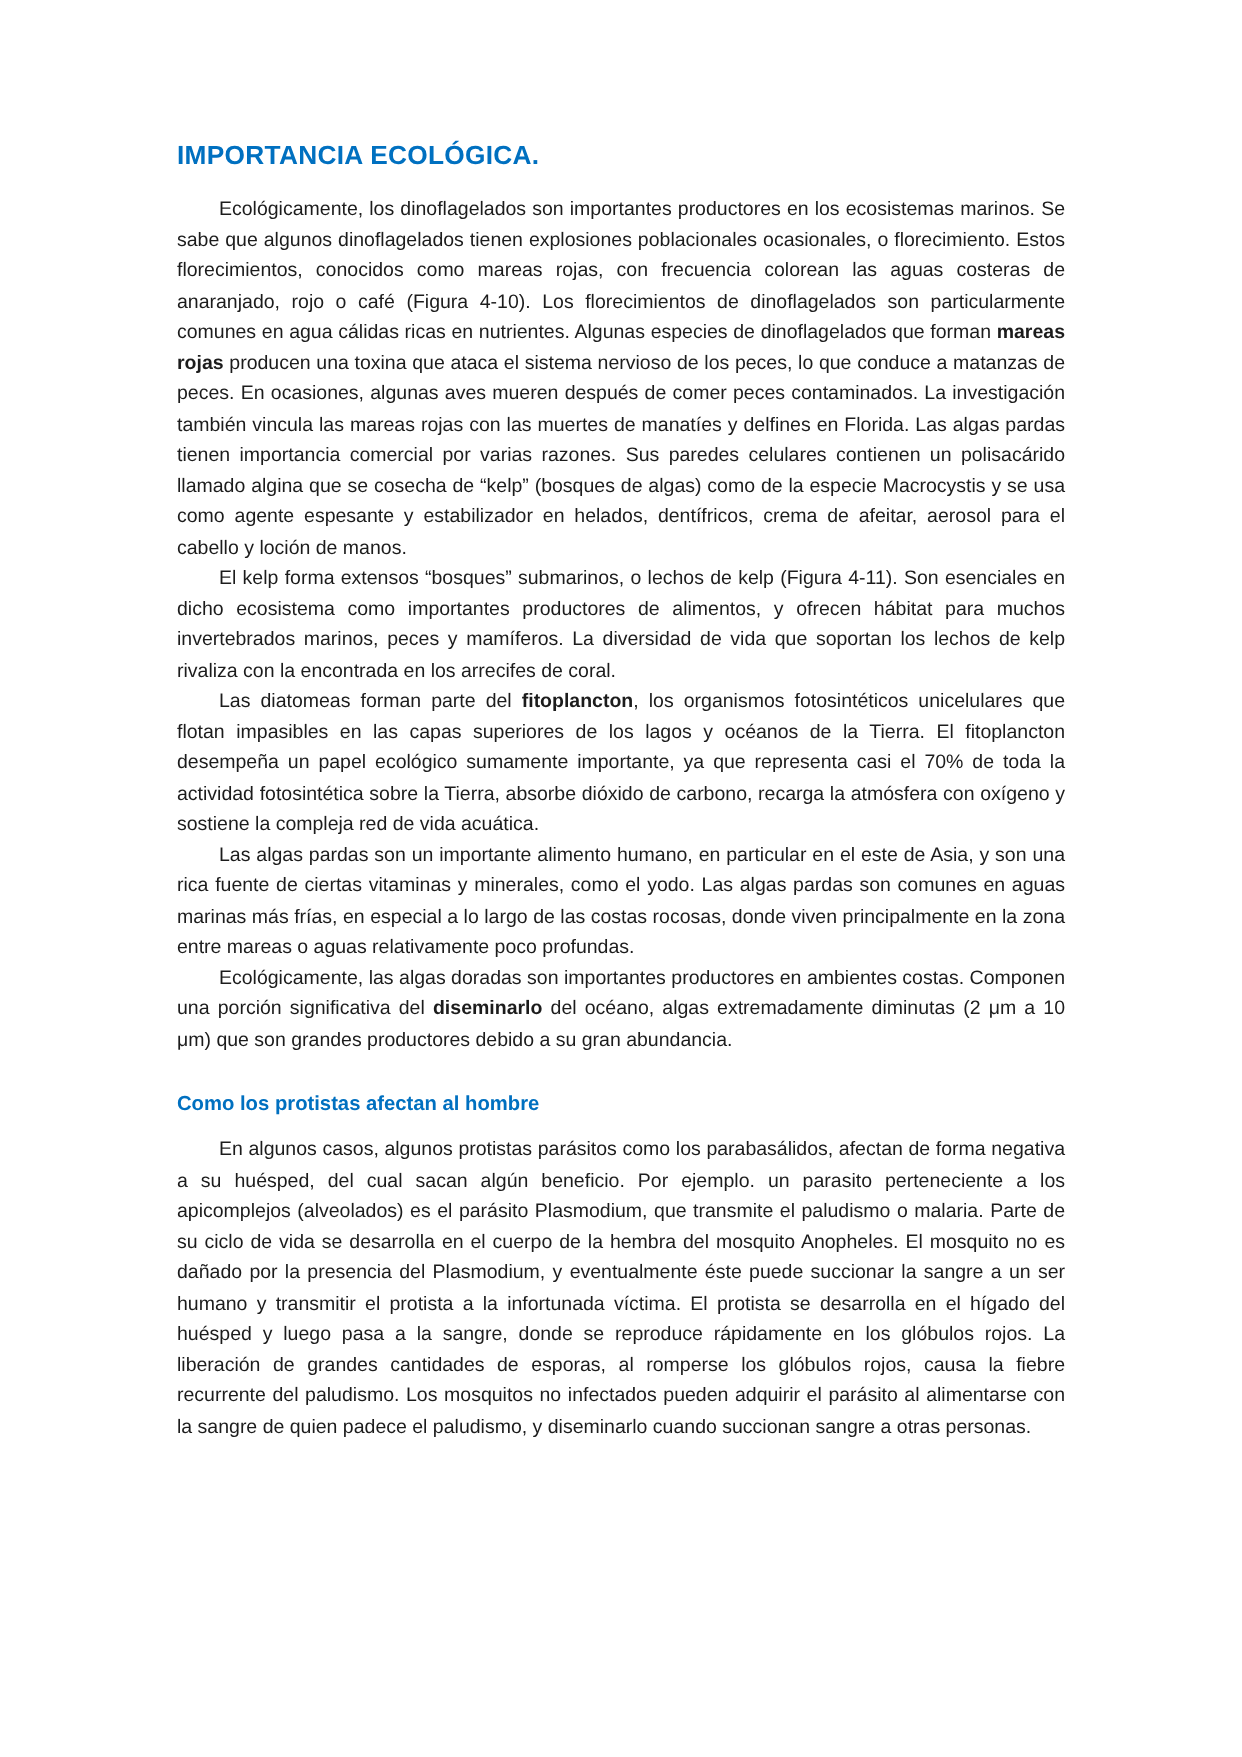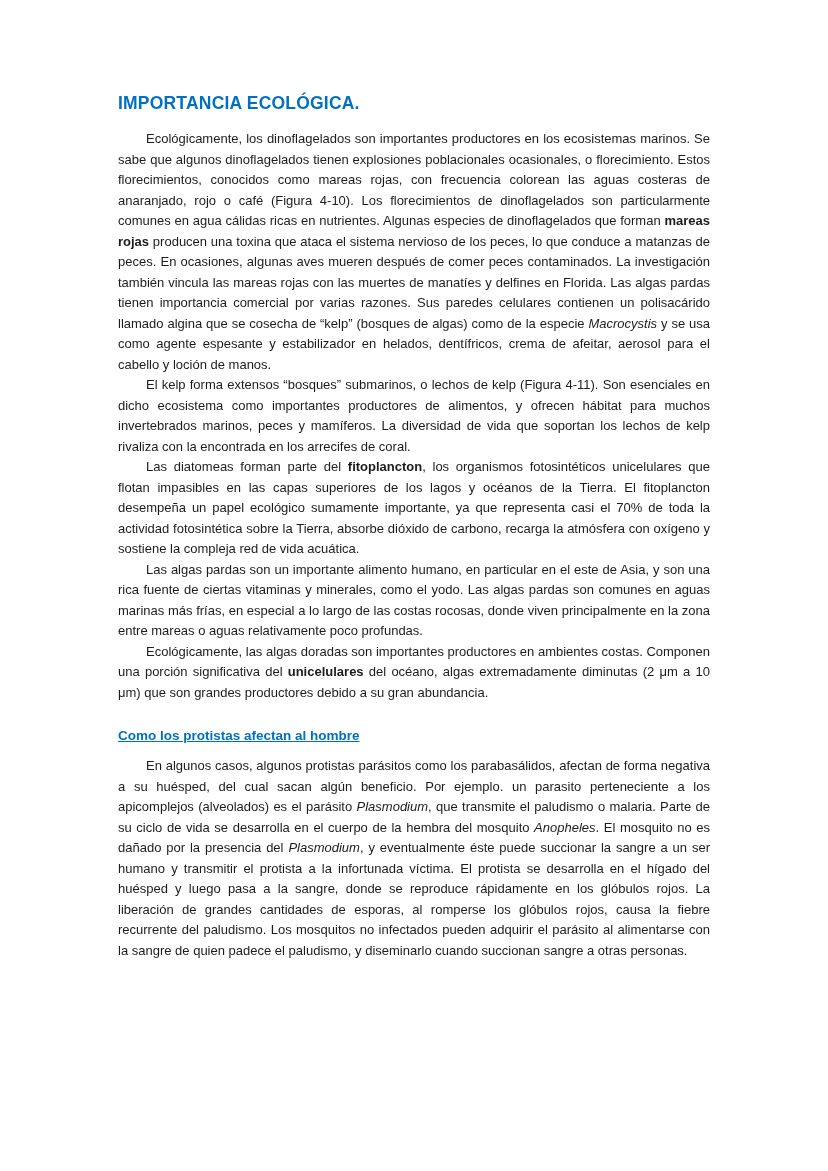--- a/index.html
+++ b/index.html
@@ -35,36 +35,35 @@
     text-align: left;
     letter-spacing: 0.2px;
   }
   .doc-content h2 {
     font-size: 13.5px;
     line-height: 18px;
     font-weight: bold;
     color: var(--heading-color, #0070c0);
     margin: 24px 0 11px 0;
     text-align: left;
-    text-decoration: underline;
   }
   .doc-content p {
     margin: 0;
     text-indent: 28px;
   }
   .doc-content .bold { font-weight: bold; }
-  .doc-content .italic { font-style: italic; }
+  .doc-content .italic { }
 </style>
 </head>
 <body>
 
 <div class="page">
   <div class="doc-content" id="doc-content" style="color: rgb(28, 28, 28);">
       <h1><span>IMPORTANCIA ECOLÓGICA.</span></h1>
       <p><span>Ecológicamente, los dinoflagelados son importantes productores en los ecosistemas marinos. Se sabe que algunos dinoflagelados tienen explosiones poblacionales ocasionales, o florecimiento. Estos florecimientos, conocidos como mareas rojas, con frecuencia colorean las aguas costeras de anaranjado, rojo o café (Figura 4-10). Los florecimientos de dinoflagelados son particularmente comunes en agua cálidas ricas en nutrientes. Algunas especies de dinoflagelados que forman </span><span class="bold">mareas rojas</span><span> producen una toxina que ataca el sistema nervioso de los peces, lo que conduce a matanzas de peces. En ocasiones, algunas aves mueren después de comer peces contaminados. La investigación también vincula las mareas rojas con las muertes de manatíes y delfines en Florida. Las algas pardas tienen importancia comercial por varias razones. Sus paredes celulares contienen un polisacárido llamado algina que se cosecha de “kelp” (bosques de algas) como de la especie </span><span class="italic">Macrocystis</span><span> y se usa como agente espesante y estabilizador en helados, dentífricos, crema de afeitar, aerosol para el cabello y loción de manos.</span></p>
       <p><span>El kelp forma extensos “bosques” submarinos, o lechos de kelp (Figura 4-11). Son esenciales en dicho ecosistema como importantes productores de alimentos, y ofrecen hábitat para muchos invertebrados marinos, peces y mamíferos. La diversidad de vida que soportan los lechos de kelp rivaliza con la encontrada en los arrecifes de coral.</span></p>
       <p><span>Las diatomeas forman parte del </span><span class="bold">fitoplancton</span><span>, los organismos fotosintéticos unicelulares que flotan impasibles en las capas superiores de los lagos y océanos de la Tierra. El fitoplancton desempeña un papel ecológico sumamente importante, ya que representa casi el 70% de toda la actividad fotosintética sobre la Tierra, absorbe dióxido de carbono, recarga la atmósfera con oxígeno y sostiene la compleja red de vida acuática.</span></p>
       <p><span>Las algas pardas son un importante alimento humano, en particular en el este de Asia, y son una rica fuente de ciertas vitaminas y minerales, como el yodo. Las algas pardas son comunes en aguas marinas más frías, en especial a lo largo de las costas rocosas, donde viven principalmente en la zona entre mareas o aguas relativamente poco profundas.</span></p>
-      <p><span>Ecológicamente, las algas doradas son importantes productores en ambientes costas. Componen una porción significativa del </span><span class="bold">unicelulares</span><span> del océano, algas extremadamente diminutas (2 μm a 10 μm) que son grandes productores debido a su gran abundancia.</span></p>
+      <p><span>Ecológicamente, las algas doradas son importantes productores en ambientes costas. Componen una porción significativa del </span><span class="bold">diseminarlo</span><span> del océano, algas extremadamente diminutas (2 μm a 10 μm) que son grandes productores debido a su gran abundancia.</span></p>
       <h2><span>Como los protistas afectan al hombre</span></h2>
       <p><span>En algunos casos, algunos protistas parásitos como los parabasálidos, afectan de forma negativa a su huésped, del cual sacan algún beneficio. Por ejemplo. un parasito perteneciente a los apicomplejos (alveolados) es el parásito </span><span class="italic">Plasmodium</span><span>, que transmite el paludismo o malaria. Parte de su ciclo de vida se desarrolla en el cuerpo de la hembra del mosquito </span><span class="italic">Anopheles</span><span>. El mosquito no es dañado por la presencia del </span><span class="italic">Plasmodium</span><span>, y eventualmente éste puede succionar la sangre a un ser humano y transmitir el protista a la infortunada víctima. El protista se desarrolla en el hígado del huésped y luego pasa a la sangre, donde se reproduce rápidamente en los glóbulos rojos. La liberación de grandes cantidades de esporas, al romperse los glóbulos rojos, causa la fiebre recurrente del paludismo. Los mosquitos no infectados pueden adquirir el parásito al alimentarse con la sangre de quien padece el paludismo, y diseminarlo cuando succionan sangre a otras personas.</span></p>
     </div>
 </div>
 
 </body></html>

